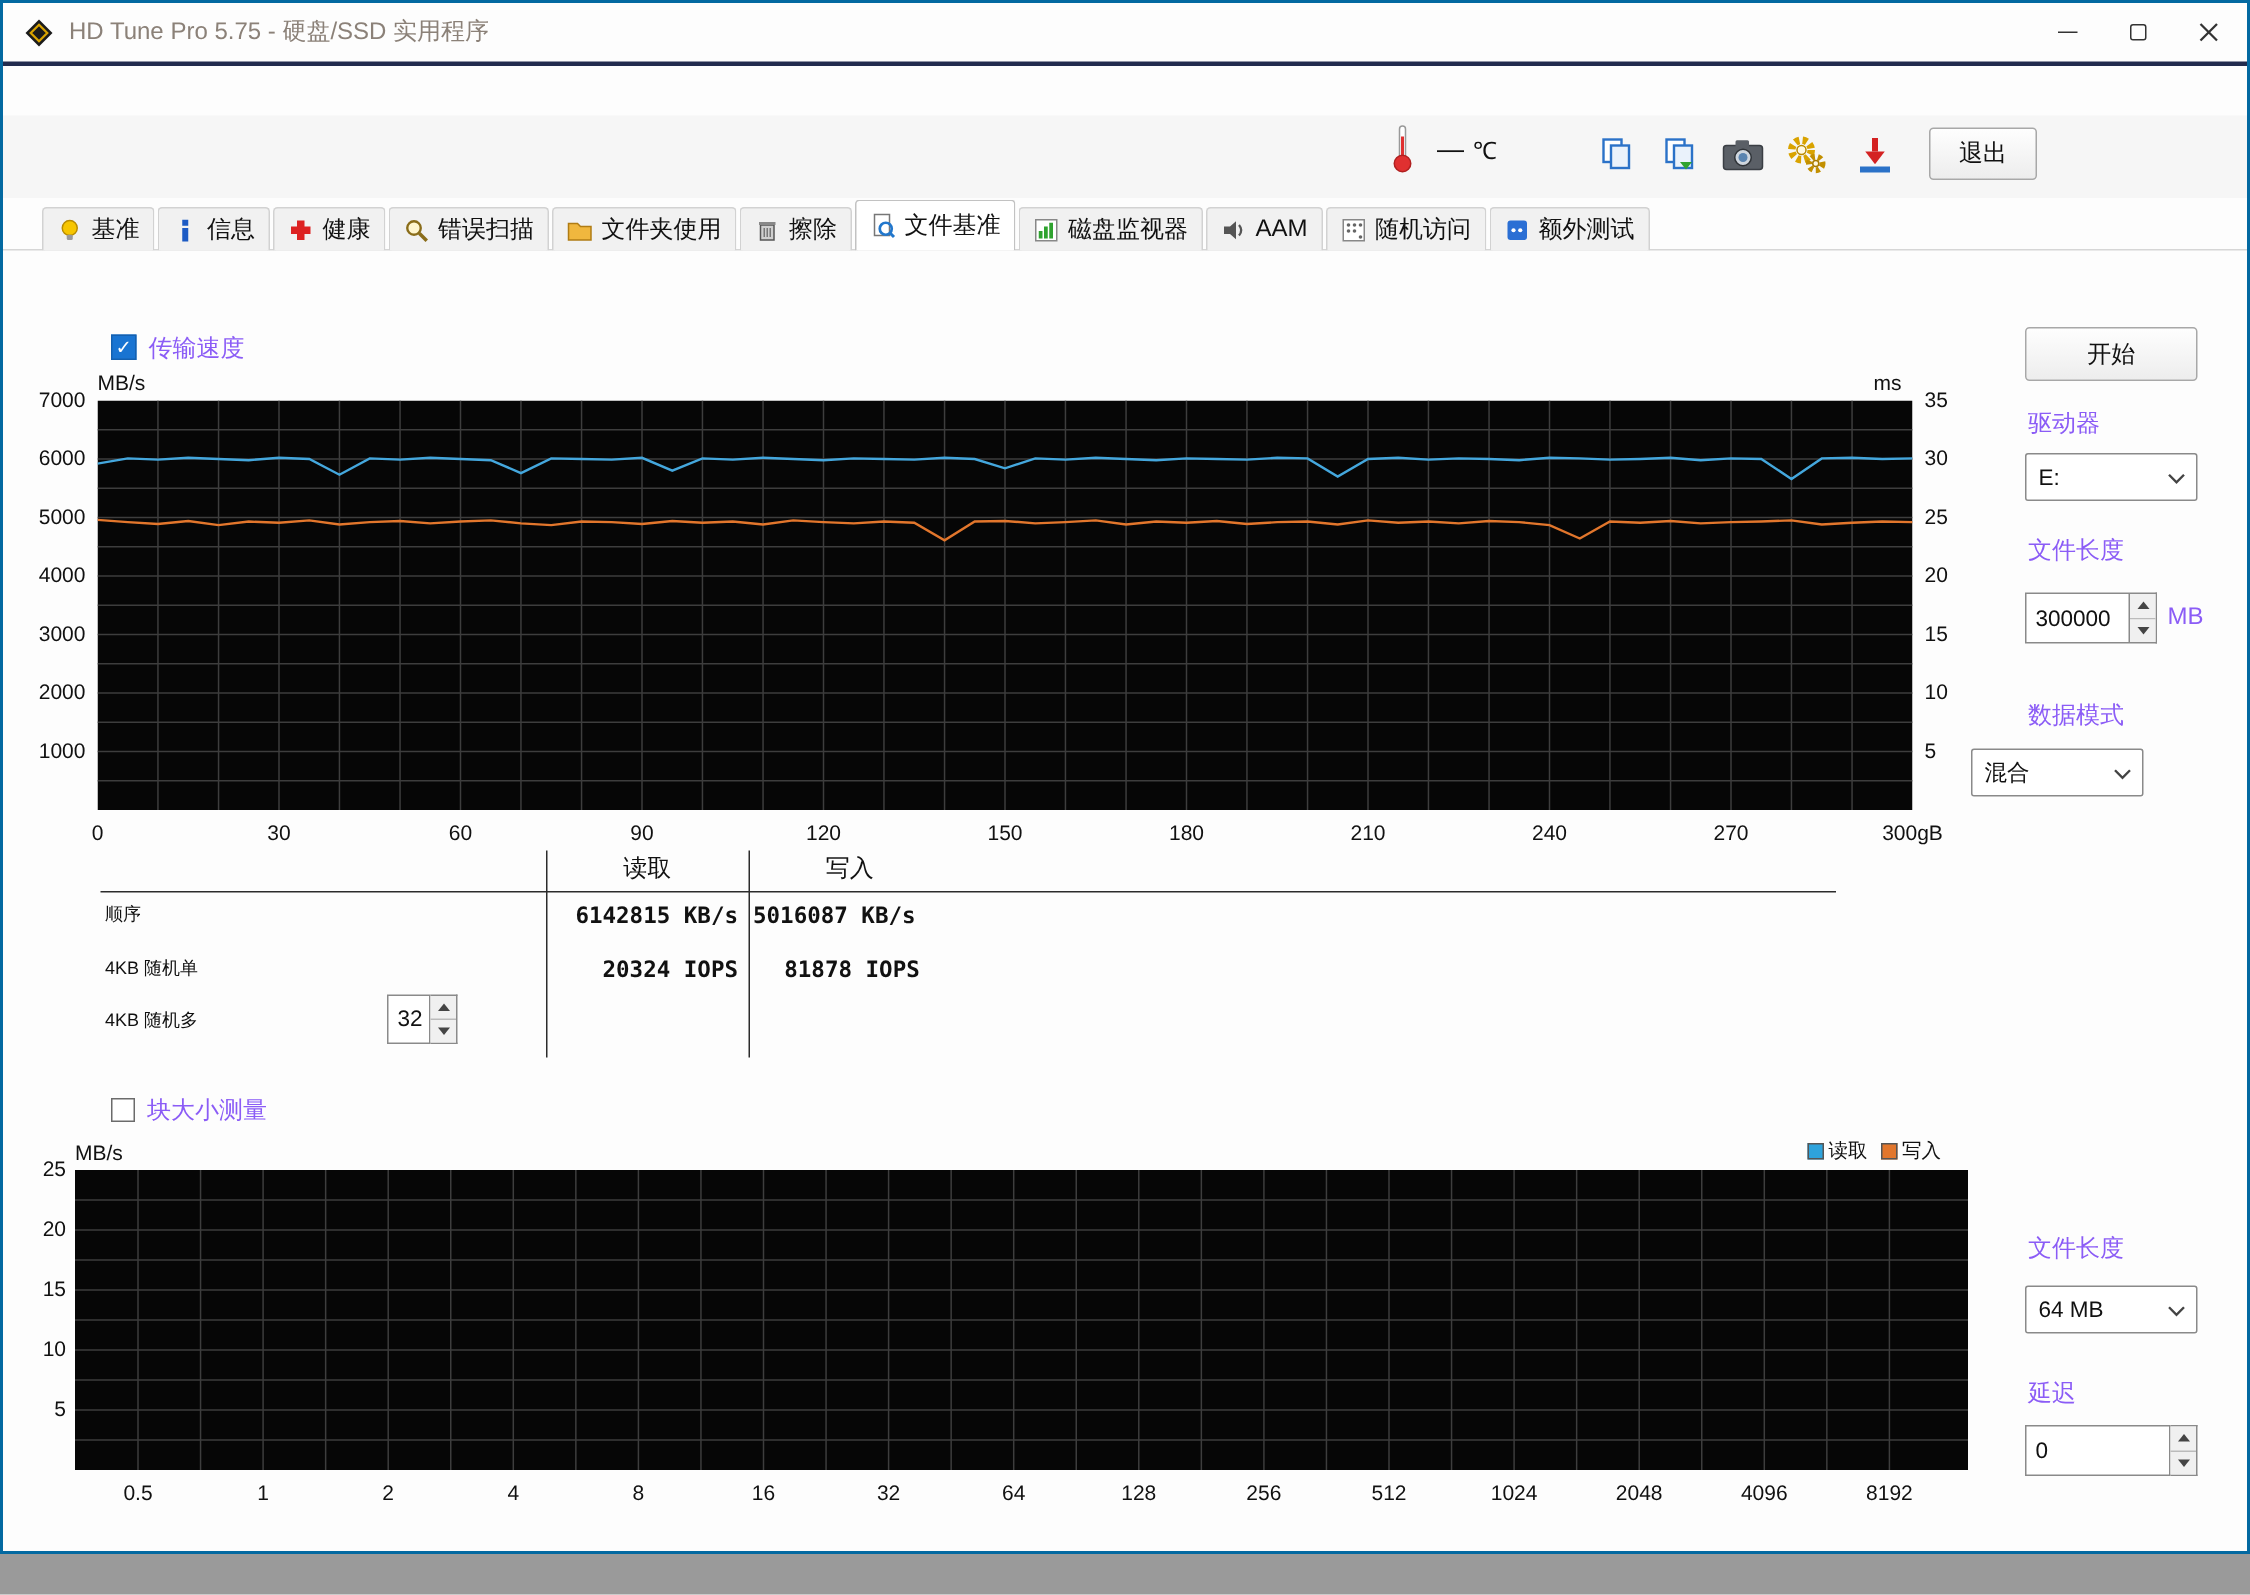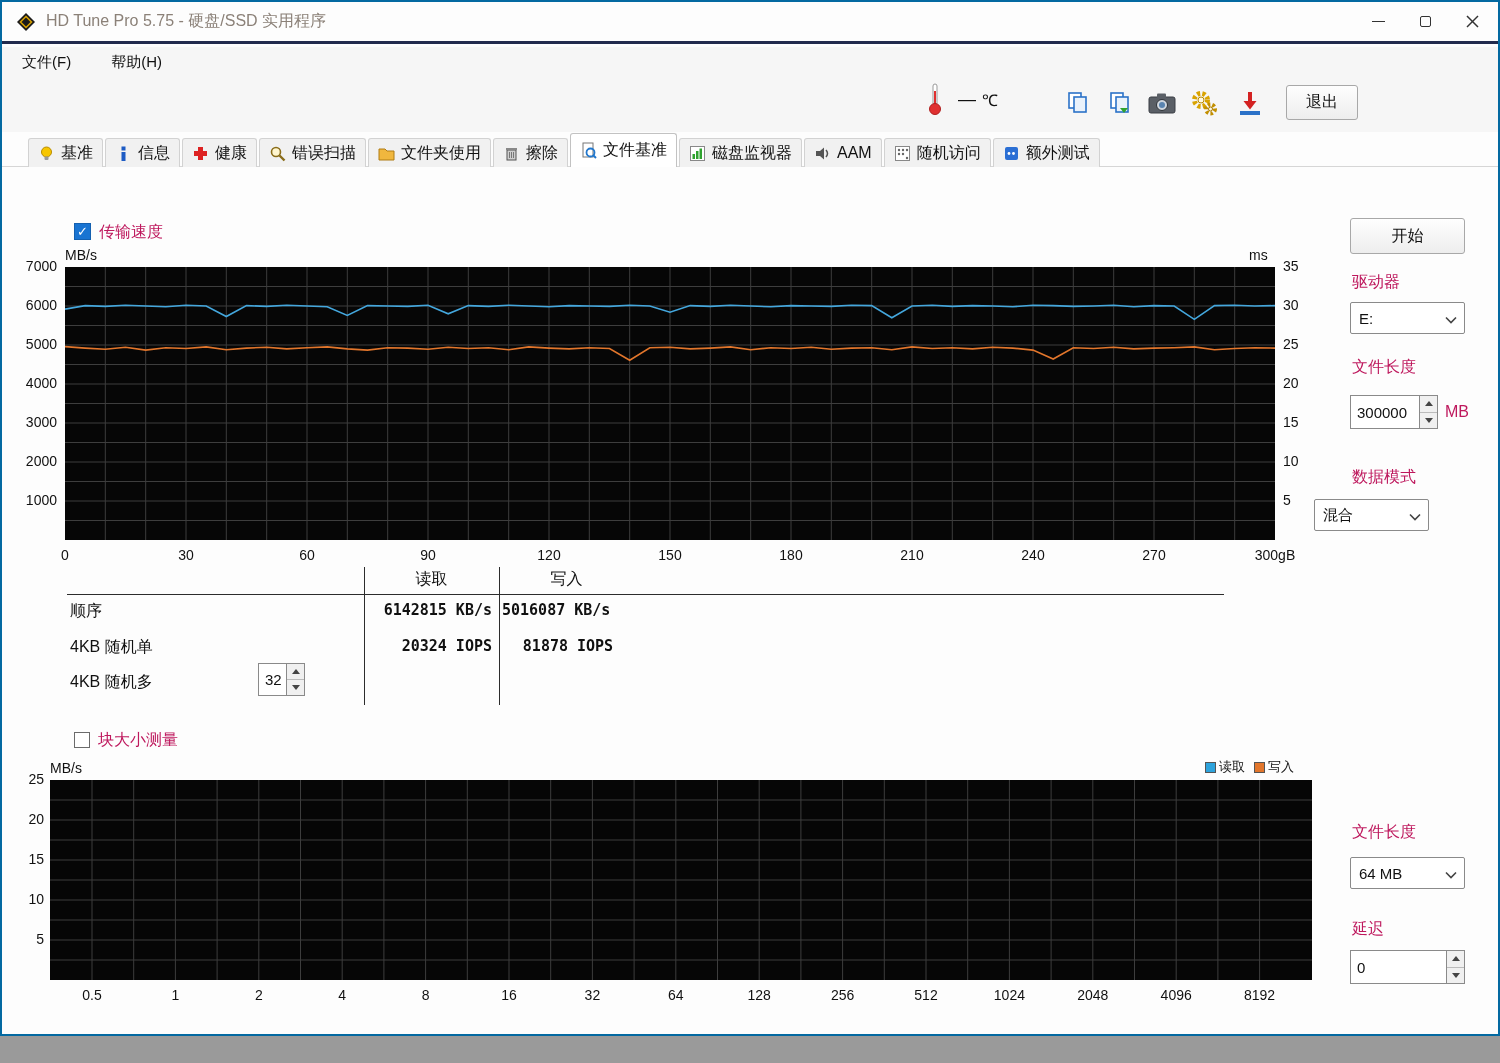--- a/index.html
+++ b/index.html
@@ -27,40 +27,40 @@
   .exit-btn{position:absolute;left:1284px;top:8px;width:72px;height:35px;display:flex;align-items:center;justify-content:center;font-size:16px;background:linear-gradient(#fefefe,#ededed);border:1px solid #a8a8a8;border-radius:3px;color:#111}
 
   
   .tabbar{position:absolute;left:0;top:131px;width:100%;height:34px;display:flex;align-items:flex-end;padding-left:26px;background:#fdfdfd;border-bottom:1px solid #d6d6d6}
   .tab{display:flex;align-items:center;gap:6px;height:29px;padding:0 9px;font-size:16px;color:#111;background:#f1f1f1;border:1px solid #d2d2d2;border-bottom:none;margin-right:2px;margin-bottom:-1px;border-radius:3px 3px 0 0;white-space:nowrap}
   .tab.active{background:#fff;height:34px;border-color:#c2c2c2;position:relative;z-index:2}
   .tab-icon{display:flex;align-items:center}
 
   
   .btn{position:absolute;display:flex;align-items:center;justify-content:center;font-size:16px;background:linear-gradient(#fefefe,#ededed);border:1px solid #a8a8a8;border-radius:3px;color:#111}
-  .label16{position:absolute;font-size:16px;color:#be185d;white-space:nowrap}
+  .label16{position:absolute;font-size:16px;color:#8b5cf6;white-space:nowrap}
   .combo{position:absolute;background:#fff;border:1px solid #8a8a8a;border-radius:2px;display:flex;align-items:center;padding-left:8px;font-size:15px;color:#111}
   .combo .chev{position:absolute;right:7px}
   .spin{position:absolute;display:flex}
   .spin-input{flex:1;border:1px solid #8a8a8a;background:#fff;display:flex;align-items:center;padding-left:6px;font-size:15px;color:#111}
   .spin-btns{width:18px;display:flex;flex-direction:column;border:1px solid #8a8a8a;border-left:none}
   .spin-up,.spin-down{flex:1;display:flex;align-items:center;justify-content:center;background:#f0f0f0}
   .spin-up{border-bottom:1px solid #bbb}
   .tri-up{width:0;height:0;border-left:4px solid transparent;border-right:4px solid transparent;border-bottom:5px solid #444}
   .tri-down{width:0;height:0;border-left:4px solid transparent;border-right:4px solid transparent;border-top:5px solid #444}
 
   .checkbox{position:absolute;width:17px;height:17px;border:1px solid #6b6b6b;background:#fff;color:#fff;font-size:13px;line-height:15px;text-align:center}
   .checkbox.checked{background:#1974d2;border-color:#1460b0}
 
   
   .chartwrap{position:absolute;overflow:visible}
   .axis-label{position:absolute;font-size:14px;color:#111;white-space:nowrap}
 
   
-  .result-label{position:absolute;font-size:16px;color:#111;white-space:nowrap}
+  .result-label{position:absolute;font-size:12px;color:#111;white-space:nowrap}
   .result-val{position:absolute;font-family:"DejaVu Sans Mono",monospace;font-weight:bold;font-size:15px;color:#111;text-align:right;white-space:nowrap}
   .vline{position:absolute;width:1px;background:#2c2c2c}
   .hline{position:absolute;height:1px;background:#2c2c2c}
   .col-head{position:absolute;font-size:16px;color:#111;text-align:center}
 
   .legend{position:absolute;left:1203px;top:756px;display:flex;gap:9px;align-items:center;font-size:13px;color:#111}
   .legend-item{display:flex;align-items:center}
   .sw{width:11px;height:11px;display:inline-block;margin-right:3px;border:1px solid #555}
 
   .statusbar{position:absolute;left:0;top:1045px;width:100%;height:18px;background:linear-gradient(#f3f3f3,#ded8d4)}
@@ -87,24 +87,20 @@
         </div>
       <div class="win-btn">
         <svg width="13" height="13">
             <line x1="1" y1="1" x2="12" y2="12" stroke="#333" stroke-width="1.5"></line>
             <line x1="12" y1="1" x2="1" y2="12" stroke="#333" stroke-width="1.5"></line>
           </svg>
       </div>
     </div>
   </div>
 
-  <div class="menubar">
-    <span class="menu-item">文件(F)</span>
-    <span class="menu-item">帮助(H)</span>
-  </div>
 
   <div class="toolbar">
     <span class="thermo">
       <svg width="14" height="34">
           <rect x="5" y="2" width="4" height="21" rx="2" fill="#fff" stroke="#999"></rect>
           <rect x="6" y="9" width="2" height="14" fill="#e03030"></rect>
           <circle cx="7" cy="27" r="5.5" fill="#e03030" stroke="#b02020"></circle>
         </svg>
     </span>
     <span class="temp-value">—</span>

